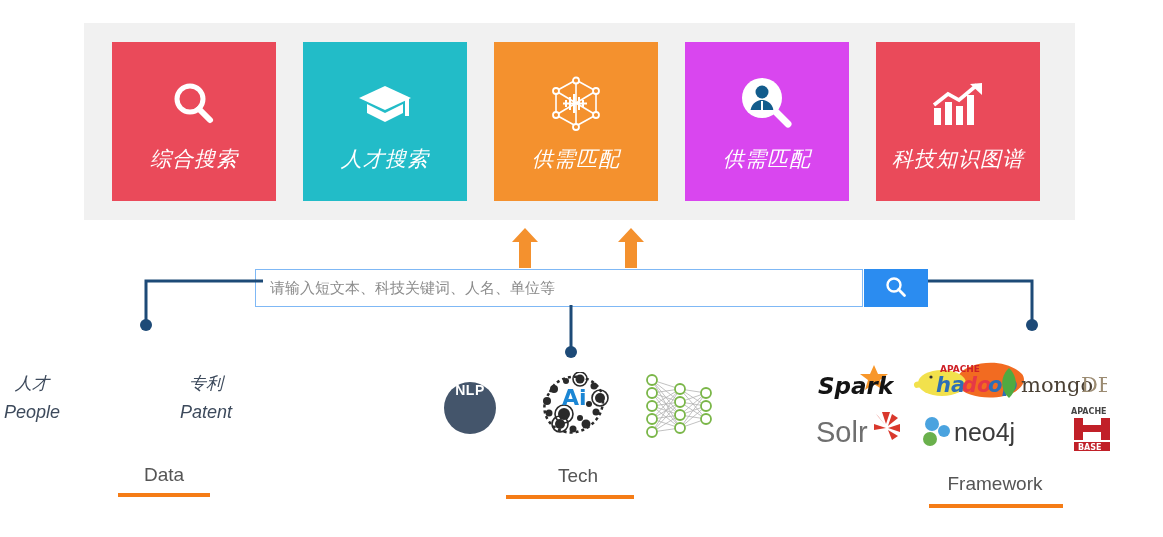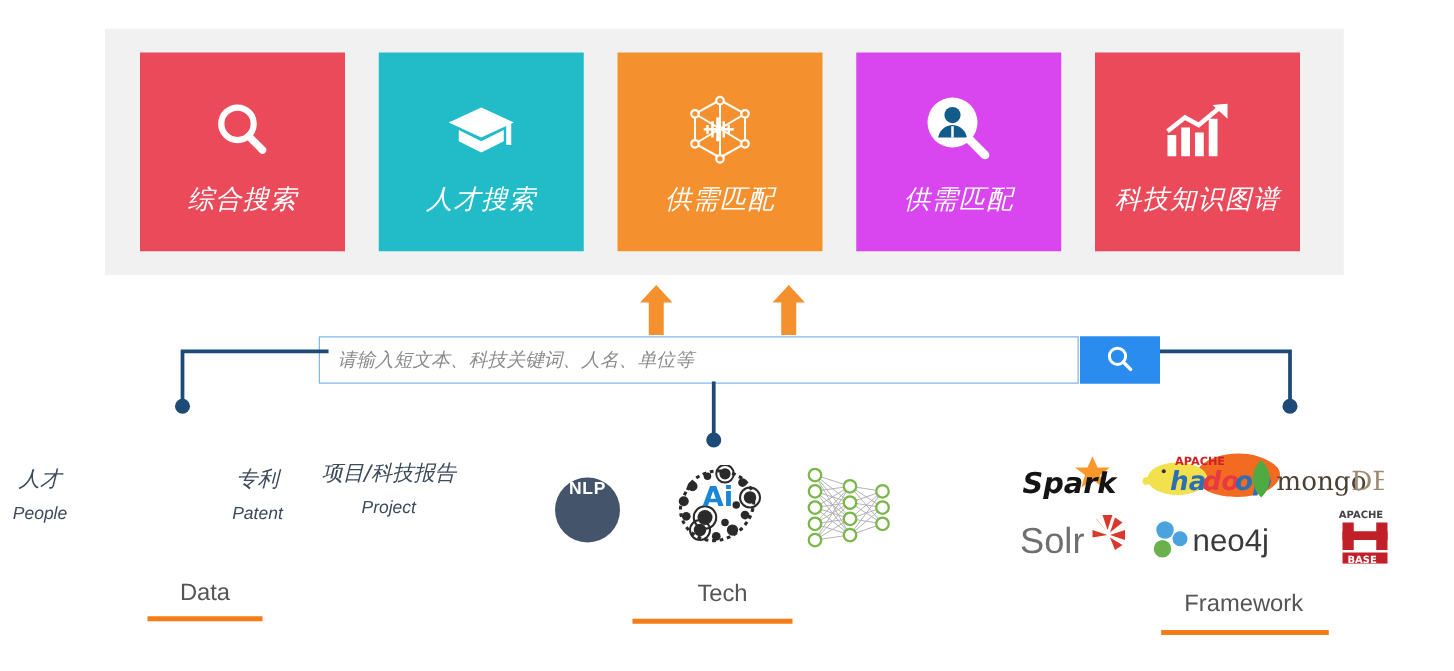--- a/index.html
+++ b/index.html
@@ -38,21 +38,20 @@
 
   
   .searchbox{
     position:absolute;left:255px;top:269px;width:608px;height:38px;
     border:1px solid #7fb8f5;background:#ffffff;box-sizing:border-box;
   }
   .searchbox input{
     width:100%;height:100%;border:0;outline:0;background:transparent;
     font-size:15px;color:#333;padding:0 14px;box-sizing:border-box;
     font-family:"DejaVu Sans","Liberation Sans",sans-serif;
-    font-style:italic;
   }
   .searchbox input::placeholder{color:#8b8b8b;}
   .searchbtn{
     position:absolute;left:864px;top:269px;width:64px;height:38px;
     background:#2b8cf0;border:0;cursor:pointer;
     display:flex;align-items:center;justify-content:center;padding:0;
   }
 
   
   .conn{position:absolute;}
@@ -65,21 +64,21 @@
   }
   .group-underline{position:absolute;height:4px;background:#f57c16;}
 
   
   .data-items{position:absolute;left:0px;top:364px;width:400px;height:62px;}
   .ditem{position:absolute;text-align:center;font-style:italic;}
   .ditem .cn{
     font-size:17px;color:#3d4a5c;white-space:nowrap;
     font-family:"DejaVu Sans","Liberation Sans",sans-serif;
   }
-  .ditem .en{font-size:14px;color:#3d4a5c;margin-top:7px;white-space:nowrap;}
+  .ditem .en{font-size:18px;color:#3d4a5c;margin-top:7px;white-space:nowrap;}
 
   
   .nlp{
     position:absolute;left:444px;top:382px;width:52px;height:52px;border-radius:50%;
     background:#44556b;color:#fff;font-size:14px;font-weight:bold;
     display:flex;justify-content:center;letter-spacing:.5px;
   }
   .aibrain{position:absolute;left:536px;top:372px;width:74px;height:70px;}
   .nnet{position:absolute;left:638px;top:372px;width:80px;height:70px;}
 
@@ -228,24 +227,20 @@
   </div>
 
   <div class="data-items">
     <div class="ditem" style="left:0px;top:8px;width:64px;">
       <div class="cn">人才</div>
       <div class="en">People</div>
     </div>
     <div class="ditem" style="left:174px;top:8px;width:64px;">
       <div class="cn">专利</div>
       <div class="en">Patent</div>
-    </div>
-    <div class="ditem" style="left:244px;top:3px;width:134px;">
-      <div class="cn">项目/科技报告</div>
-      <div class="en">Project</div>
     </div>
   </div>
 
   <div class="group-title" style="left:104px;top:464px;width:120px;">Data</div>
   <div class="group-underline" style="left:118px;top:493px;width:92px;"></div>
 
   <div class="nlp">
     <span>NLP</span>
   </div>
 

